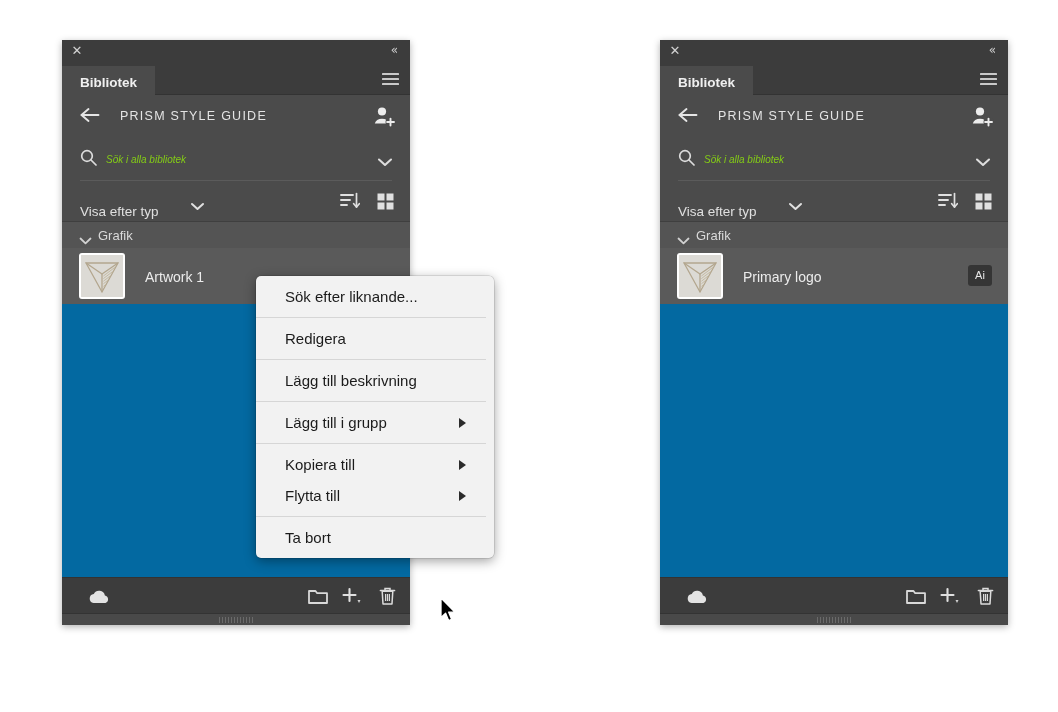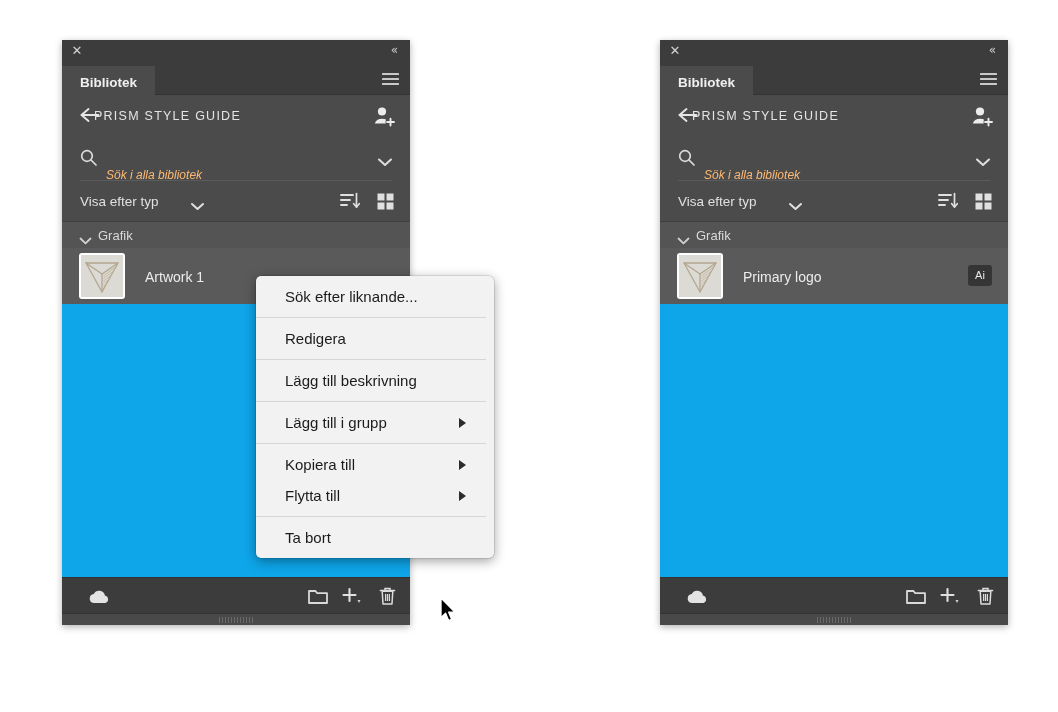--- a/index.html
+++ b/index.html
@@ -70,71 +70,71 @@
   .libhead {
     position: relative;
     height: 41px;
     background: #4b4b4b;
   }
   .back-arrow {
     position: absolute; left: 17px; top: 11px;
     width: 21px; height: 18px;
   }
   .libtitle {
-    position: absolute; left: 32px; top: 0;
+    position: absolute; left: 58px; top: 0;
     height: 41px; line-height: 43px;
     color: #e4e4e4;
     font-size: 12.5px;
     letter-spacing: 1.25px;
   }
   .invite-icon {
     position: absolute; right: 14px; top: 9px;
     width: 24px; height: 24px;
   }
 
   
   .searchrow {
     position: relative;
     height: 45px;
     background: #4b4b4b;
   }
   .search-icon { position: absolute; left: 18px; top: 13px; width: 17px; height: 17px; }
   .search-input {
-    position: absolute; left: 44px; top: 16px;
+    position: absolute; left: 44px; top: 0;
     height: 45px; line-height: 47px;
-    color: #fdba74;
-    font-size: 12px; font-style: italic;
+    color: #84cc16;
+    font-size: 10px; font-style: italic;
   }
   .search-caret { position: absolute; right: 17px; top: 17px; width: 16px; height: 10px; }
   .search-rule {
     position: absolute; left: 18px; right: 18px; bottom: 0;
     height: 1px; background: #5b5b5b;
   }
 
   
   .filterrow {
     position: relative;
     height: 41px;
     background: #4b4b4b;
     border-bottom: 1px solid #3f3f3f;
   }
   .filter-label {
-    position: absolute; left: 18px; top: 0;
+    position: absolute; left: 18px; top: 10px;
     height: 41px; line-height: 42px;
     color: #e0e0e0; font-size: 13.5px;
   }
   .filter-caret { position: absolute; left: 128px; top: 16px; width: 15px; height: 9px; }
   .sort-icon { position: absolute; right: 50px; top: 11px; width: 20px; height: 18px; }
   .grid-icon { position: absolute; right: 16px; top: 12px; width: 17px; height: 17px; }
 
   
   .content {
     position: relative;
     height: 355px;
-    background: #0ea5e9;
+    background: #0369a1;
   }
   .group-header {
     position: relative;
     height: 26px;
     background: #545454;
   }
   .group-caret { position: absolute; left: 17px; top: 9px; width: 13px; height: 8px; }
   .group-label {
     position: absolute; left: 36px; top: 0;
     height: 26px; line-height: 27px;

